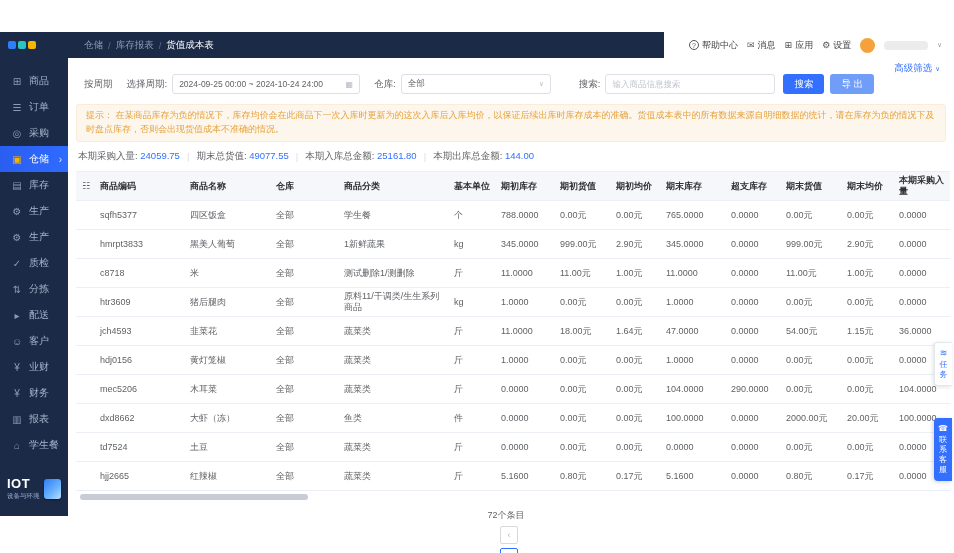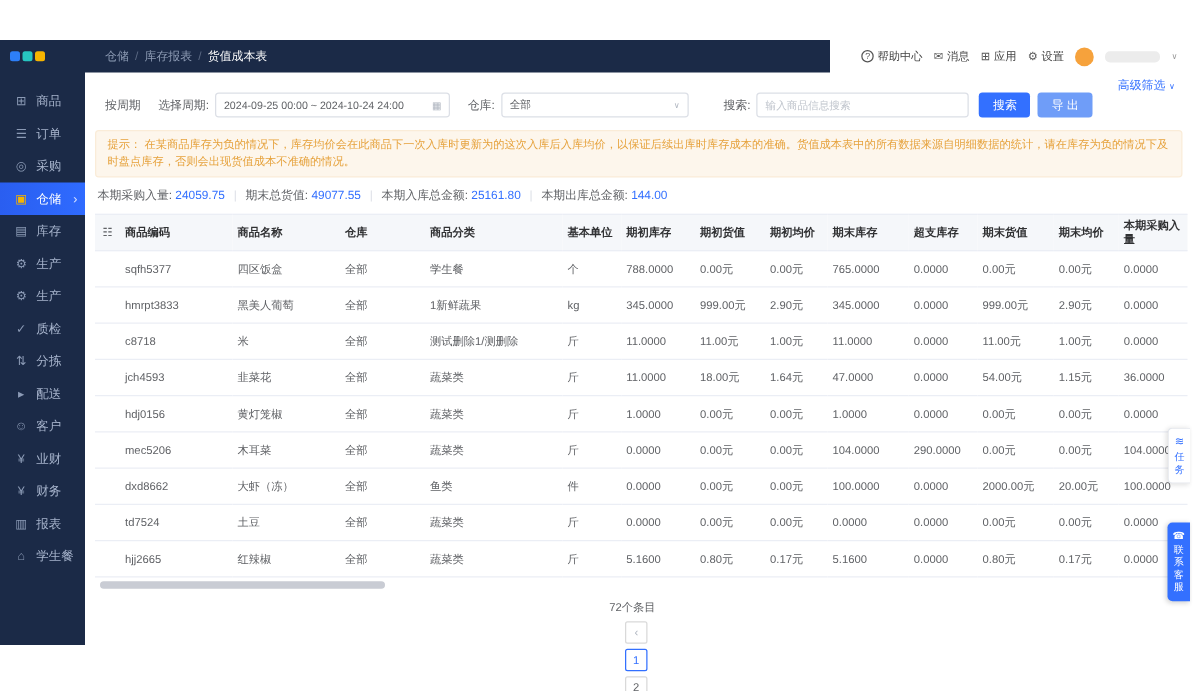--- a/index.html
+++ b/index.html
@@ -182,20 +182,27 @@
           </div>
           <div class="menu-item">
             <span class="mi-icon">▥</span>
             <span class="mi-label">报表</span>
           </div>
           <div class="menu-item">
             <span class="mi-icon">⌂</span>
             <span class="mi-label">学生餐</span>
           </div>
         </nav>
+      <div class="sidebar-footer">
+        <div class="brand-text">
+          <div class="t">IOT</div>
+          <div class="s">设备与环境</div>
+        </div>
+        <div class="brand-img"></div>
+      </div>
     </aside>
 
     <header class="header">
       <div class="header-left" id="breadcrumb">
           <span class="crumb">仓储</span>
           <span class="crumb-sep">/</span>
           <span class="crumb">库存报表</span>
           <span class="crumb-sep">/</span>
           <span class="crumb current">货值成本表</span>
         </div>
@@ -343,20 +350,36 @@
                 <td>11.00元</td>
                 <td>1.00元</td>
                 <td>11.0000</td>
                 <td>0.0000</td>
                 <td>11.00元</td>
                 <td>1.00元</td>
                 <td>0.0000</td>
               </tr>
               <tr>
                 <td class="handle-td"></td>
+                <td>htr3609</td>
+                <td>猪后腿肉</td>
+                <td>全部</td>
+                <td>原料11/干调类/生生系列商品</td>
+                <td>kg</td>
+                <td>1.0000</td>
+                <td>0.00元</td>
+                <td>0.00元</td>
+                <td>1.0000</td>
+                <td>0.0000</td>
+                <td>0.00元</td>
+                <td>0.00元</td>
+                <td>0.0000</td>
+              </tr>
+              <tr>
+                <td class="handle-td"></td>
                 <td>jch4593</td>
                 <td>韭菜花</td>
                 <td>全部</td>
                 <td>蔬菜类</td>
                 <td>斤</td>
                 <td>11.0000</td>
                 <td>18.00元</td>
                 <td>1.64元</td>
                 <td>47.0000</td>
                 <td>0.0000</td>

